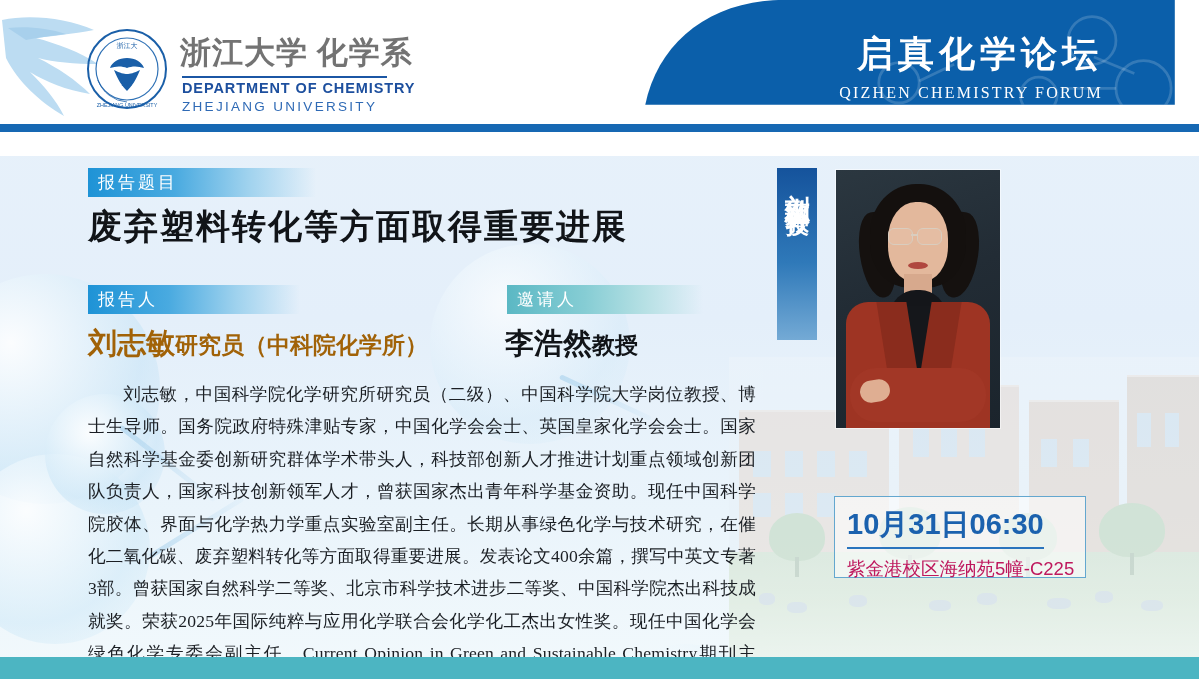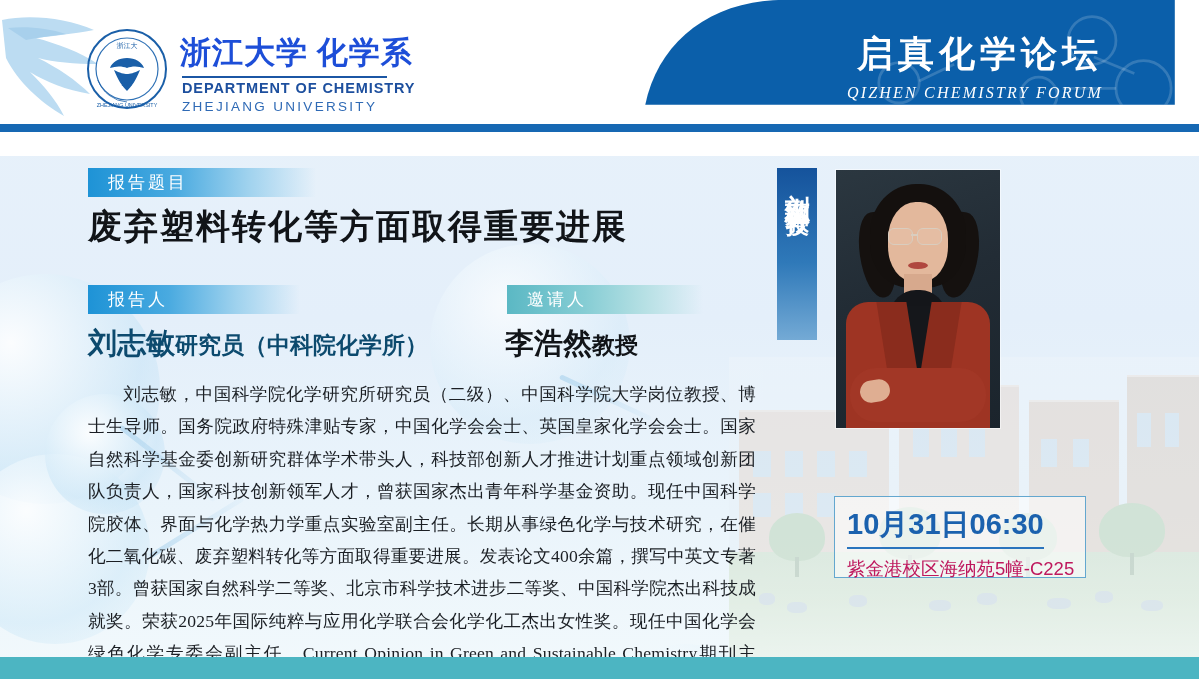--- a/index.html
+++ b/index.html
@@ -52,70 +52,70 @@
   }
 
   .forum-cn{
     position:absolute;right:96px;top:30px;
     font-family:"Liberation Serif","DejaVu Serif",serif;
     font-size:36px;color:#ffffff;letter-spacing:5px;font-weight:600;white-space:nowrap;margin-left:24px;
   }
   .forum-en{
     position:absolute;right:96px;top:84px;
     font-family:"Liberation Serif","DejaVu Serif",serif;
-    font-size:16px;color:#ffffff;letter-spacing:2.2px;white-space:nowrap;font-style:italic;
+    font-size:16px;color:#ffffff;letter-spacing:2.2px;white-space:nowrap;
   }
 
   
   .wing{position:absolute;left:0;top:8px;width:110px;height:120px;overflow:hidden;}
 
   
   .seal{position:absolute;left:86px;top:28px;width:82px;height:82px;}
 
   .dept-cn{
     position:absolute;left:180px;top:32px;
     font-family:"Liberation Serif","DejaVu Serif",serif;
-    font-size:31px;color:#1d4ed8;font-weight:700;letter-spacing:1px;white-space:nowrap;
+    font-size:31px;color:#737373;font-weight:700;letter-spacing:1px;white-space:nowrap;
   }
   .dept-rule{position:absolute;left:182px;top:76px;width:205px;height:1.5px;background:#1b56a4;}
   .dept-en1{
     position:absolute;left:182px;top:80px;
     font-family:"Liberation Sans","DejaVu Sans",sans-serif;
     font-size:14.5px;font-weight:700;color:#1d4f9e;letter-spacing:.9px;white-space:nowrap;
   }
   .dept-en2{
     position:absolute;left:182px;top:99px;
     font-family:"Liberation Sans","DejaVu Sans",sans-serif;
     font-size:13.5px;color:#2f6ab5;letter-spacing:2.3px;white-space:nowrap;
   }
   .hdr-rule-blue{position:absolute;left:0;top:124px;width:1199px;height:8px;background:#1668b3;}
 
   
   .lbl{
     position:absolute;height:29px;line-height:29px;
     font-family:"Liberation Serif","DejaVu Serif",serif;
-    font-size:17px;color:#ffffff;letter-spacing:3px;padding-left:20px;box-sizing:border-box;
+    font-size:17px;color:#ffffff;letter-spacing:3px;padding-left:10px;box-sizing:border-box;
     white-space:nowrap;
   }
   .lbl-blue{background:linear-gradient(90deg,#1e93d6 0%,#49aae0 38%,#9fd2ee 70%,rgba(190,226,244,0) 100%);}
   .lbl-teal{background:linear-gradient(90deg,#5bb8c4 0%,#86cdd4 40%,#b6e0e4 70%,rgba(200,232,235,0) 100%);}
 
   #lbl-title{left:88px;top:168px;width:228px;}
   #lbl-speaker{left:88px;top:285px;width:212px;}
   #lbl-inviter{left:507px;top:285px;width:196px;}
 
   .talk-title{
     position:absolute;left:88px;top:204px;
     font-family:"Liberation Serif","DejaVu Serif",serif;
     font-size:34px;font-weight:700;color:#111418;letter-spacing:2px;white-space:nowrap;
   }
   .speaker-line{
     position:absolute;left:88px;top:324px;
     font-family:Liberation Sans, sans-serif;
-    font-size:29px;font-weight:700;color:#0c4a6e;white-space:nowrap;
+    font-size:29px;font-weight:700;color:#a16207;white-space:nowrap;
   }
   .speaker-line .sub{font-size:23px;font-weight:700;}
   .inviter-line{
     position:absolute;left:505px;top:324px;
     font-family:"Liberation Serif","DejaVu Serif",serif;
     font-size:29px;font-weight:700;color:#111418;white-space:nowrap;
   }
   .inviter-line .sub{font-size:23px;font-weight:700;}
 
   .bio{

